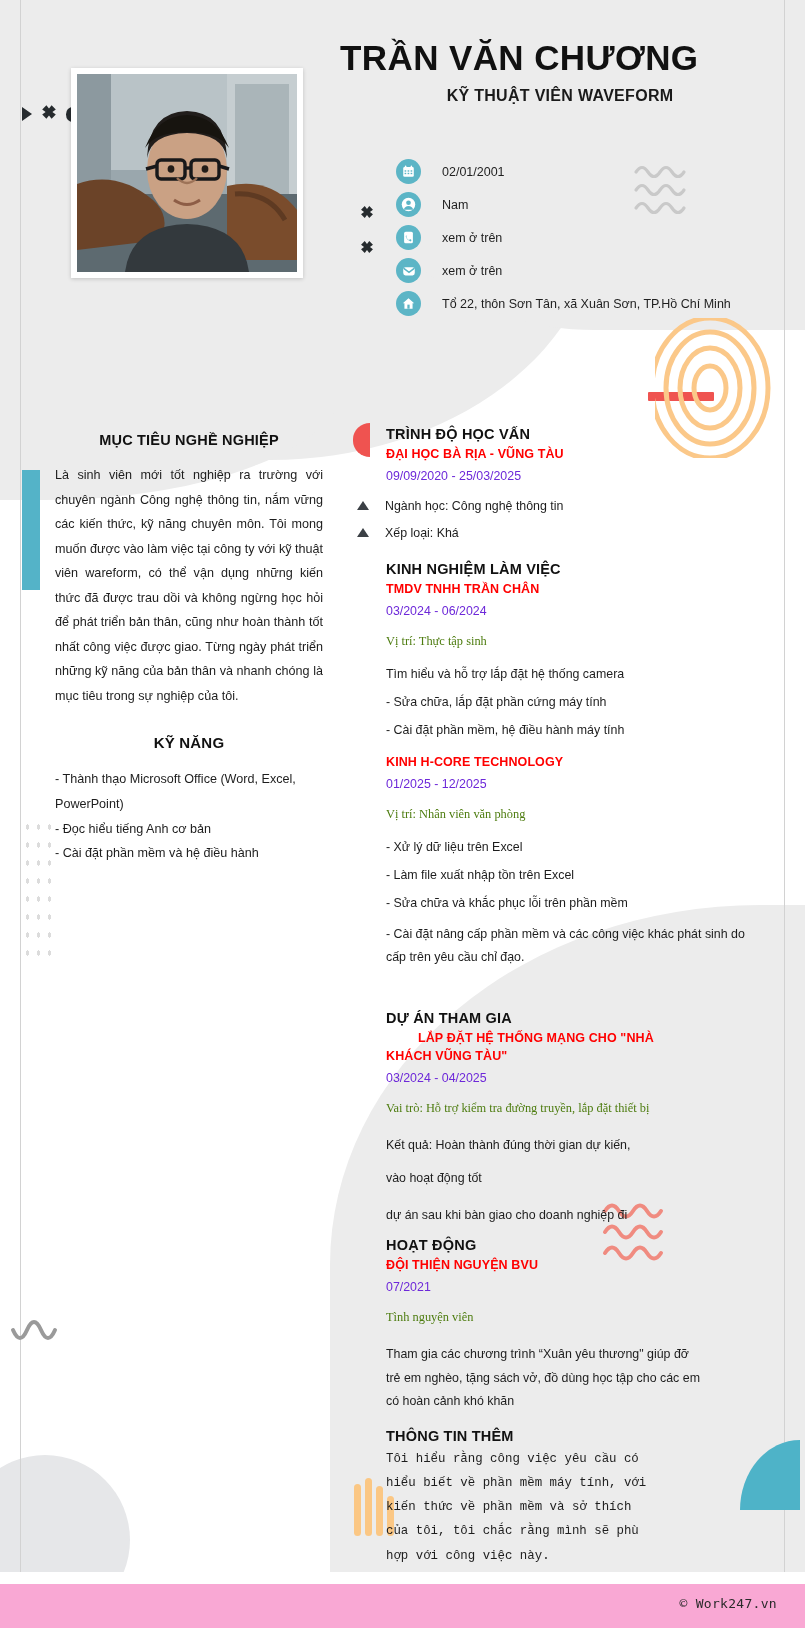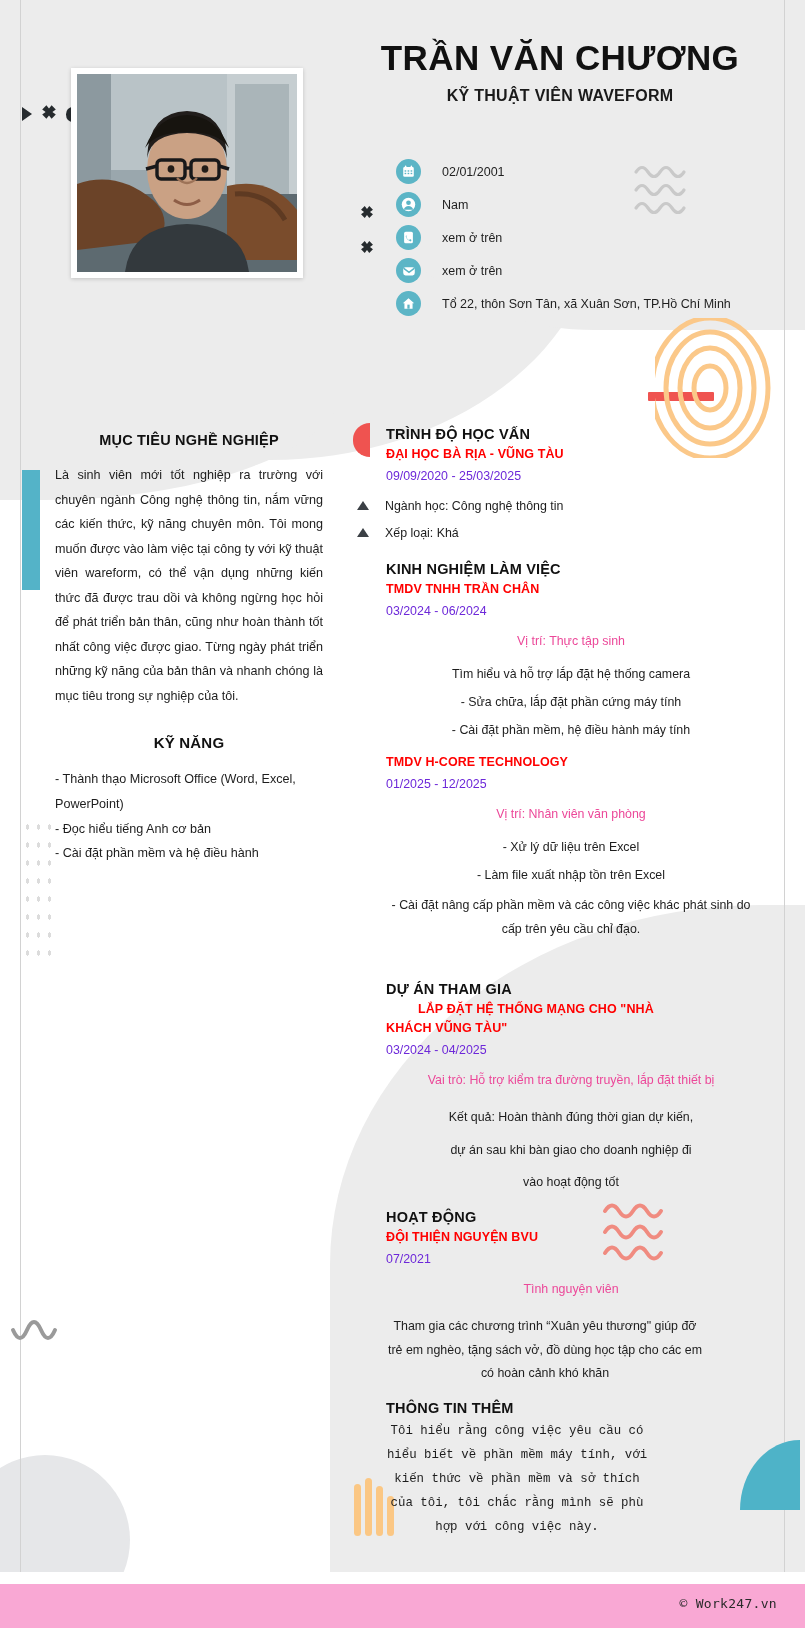--- a/index.html
+++ b/index.html
@@ -91,21 +91,21 @@
     position:absolute;left:71px;top:68px;width:232px;height:210px;
     background:#ffffff;padding:6px;box-sizing:border-box;
     box-shadow:0 1px 4px rgba(0,0,0,.18);
   }
   .photo-inner{width:100%;height:100%;overflow:hidden;position:relative;background:#6e7f86;}
 
   
   .hdr{position:absolute;left:340px;top:40px;width:440px;}
   .name{
     font-size:35px;font-weight:bold;letter-spacing:.4px;color:#111;
-    margin:0 0 10px 0;line-height:1.05;text-align:center;white-space:nowrap;
+    margin:0 0 10px 0;line-height:1.05;text-align:left;white-space:nowrap;
   }
   .job{
     font-size:16px;font-weight:bold;color:#1a1a1a;letter-spacing:.3px;
     margin:0;text-align:center;
   }
 
   
   .contacts{position:absolute;left:396px;top:155px;}
   .crow{display:flex;align-items:center;height:33px;}
   .cicon{
@@ -135,22 +135,22 @@
   .sec-title{
     font-size:14.5px;font-weight:bold;color:#111;letter-spacing:.2px;
     margin:2px 0 3px 0;
   }
   .sec-title.pad{margin-top:17px;}
   .org{
     font-size:12.5px;font-weight:bold;color:#ff0000;letter-spacing:.1px;
     margin:0 0 6px 0;line-height:1.45;
   }
   .date{font-size:12.4px;color:#6d28d9;margin:0 0 14px 0;}
-  .line{font-size:12.4px;color:#1d1d1d;line-height:1.55;margin:0 0 9px 0;text-align:center;}
-  .line.muted{color:#ec4899;}
+  .line{font-size:12.4px;color:#1d1d1d;line-height:1.55;margin:0 0 9px 0;}
+  .line.muted{color:#4d7c0f;font-family:Liberation Serif, serif;}
   .bulletrow{display:flex;align-items:flex-start;margin:0 0 8px 0;}
   .tri{
     width:0;height:0;flex:0 0 auto;margin:4px 16px 0 -29px;
     border-left:6.5px solid transparent;border-right:6.5px solid transparent;
     border-bottom:9px solid #3b4045;
   }
   .bulletrow .line{margin:0;}
 
   
   .halfcircle{
@@ -398,36 +398,37 @@
     <div>
       <div class="org">TMDV TNHH TRẦN CHÂN</div>
       <div class="date">03/2024 - 06/2024</div>
       <p class="line muted" style="margin-bottom:14px;">Vị trí: Thực tập sinh</p>
       <p class="line"> Tìm hiểu và hỗ trợ lắp đặt hệ thống camera</p>
       <p class="line">- Sửa chữa, lắp đặt phần cứng máy tính</p>
       <p class="line" style="margin-bottom:12px;">- Cài đặt phần mềm, hệ điều hành máy tính</p>
     </div>
 
     <div>
-      <div class="org">TMDV H-CORE TECHNOLOGY</div>
+      <div class="org">KINH H-CORE TECHNOLOGY</div>
       <div class="date">01/2025 - 12/2025</div>
       <p class="line muted" style="margin-bottom:14px;">Vị trí: Nhân viên văn phòng</p>
       <p class="line">- Xử lý dữ liệu trên Excel</p>
       <p class="line">- Làm file xuất nhập tồn trên Excel</p>
+      <p class="line">- Sửa chữa và khắc phục lỗi trên phần mềm</p>
       <p class="line" style="line-height:1.9;">- Cài đặt nâng cấp phần mềm và các công việc khác phát sinh do cấp trên yêu cầu chỉ đạo.</p>
     </div>
 
     <h2 class="sec-title" style="margin-top:40px;">DỰ ÁN THAM GIA</h2>
     <div class="org" style="margin-bottom:0;padding-left:32px;">LẮP ĐẶT HỆ THỐNG MẠNG CHO "NHÀ</div>
     <div class="org"> KHÁCH VŨNG TÀU"</div>
     <div class="date">03/2024 - 04/2025</div>
     <p class="line muted" style="margin-bottom:16px;">Vai trò: Hỗ trợ kiểm tra đường truyền, lắp đặt thiết bị</p>
     <p class="line" style="line-height:1.9;">Kết quả: Hoàn thành đúng thời gian dự kiến,</p>
+    <p class="line" style="line-height:1.9;margin-bottom:14px;"> vào hoạt động tốt</p>
     <p class="line" style="line-height:1.9;"> dự án sau khi bàn giao cho doanh nghiệp đi</p>
-    <p class="line" style="line-height:1.9;margin-bottom:14px;"> vào hoạt động tốt</p>
 
     <h2 class="sec-title">HOẠT ĐỘNG</h2>
     <div class="org">ĐỘI THIỆN NGUYỆN BVU</div>
     <div class="date">07/2021</div>
     <p class="line muted" style="margin-bottom:16px;">Tình nguyện viên</p>
     <p class="line" style="line-height:1.9;width:318px;margin-bottom:14px;">Tham gia các chương trình “Xuân yêu thương" giúp đỡ trẻ em nghèo, tặng sách vở, đồ dùng học tập cho các em có hoàn cảnh khó khăn</p>
 
     <h2 class="sec-title">THÔNG TIN THÊM</h2>
     <p class="line" style="line-height:1.95;width:262px;font-family:Liberation Mono, monospace;"> Tôi hiểu rằng công việc yêu cầu có hiểu biết về phần mềm máy tính, với kiến thức về phần mềm và sở thích của tôi, tôi chắc rằng mình sẽ phù hợp với công việc này.</p>
   </div>

